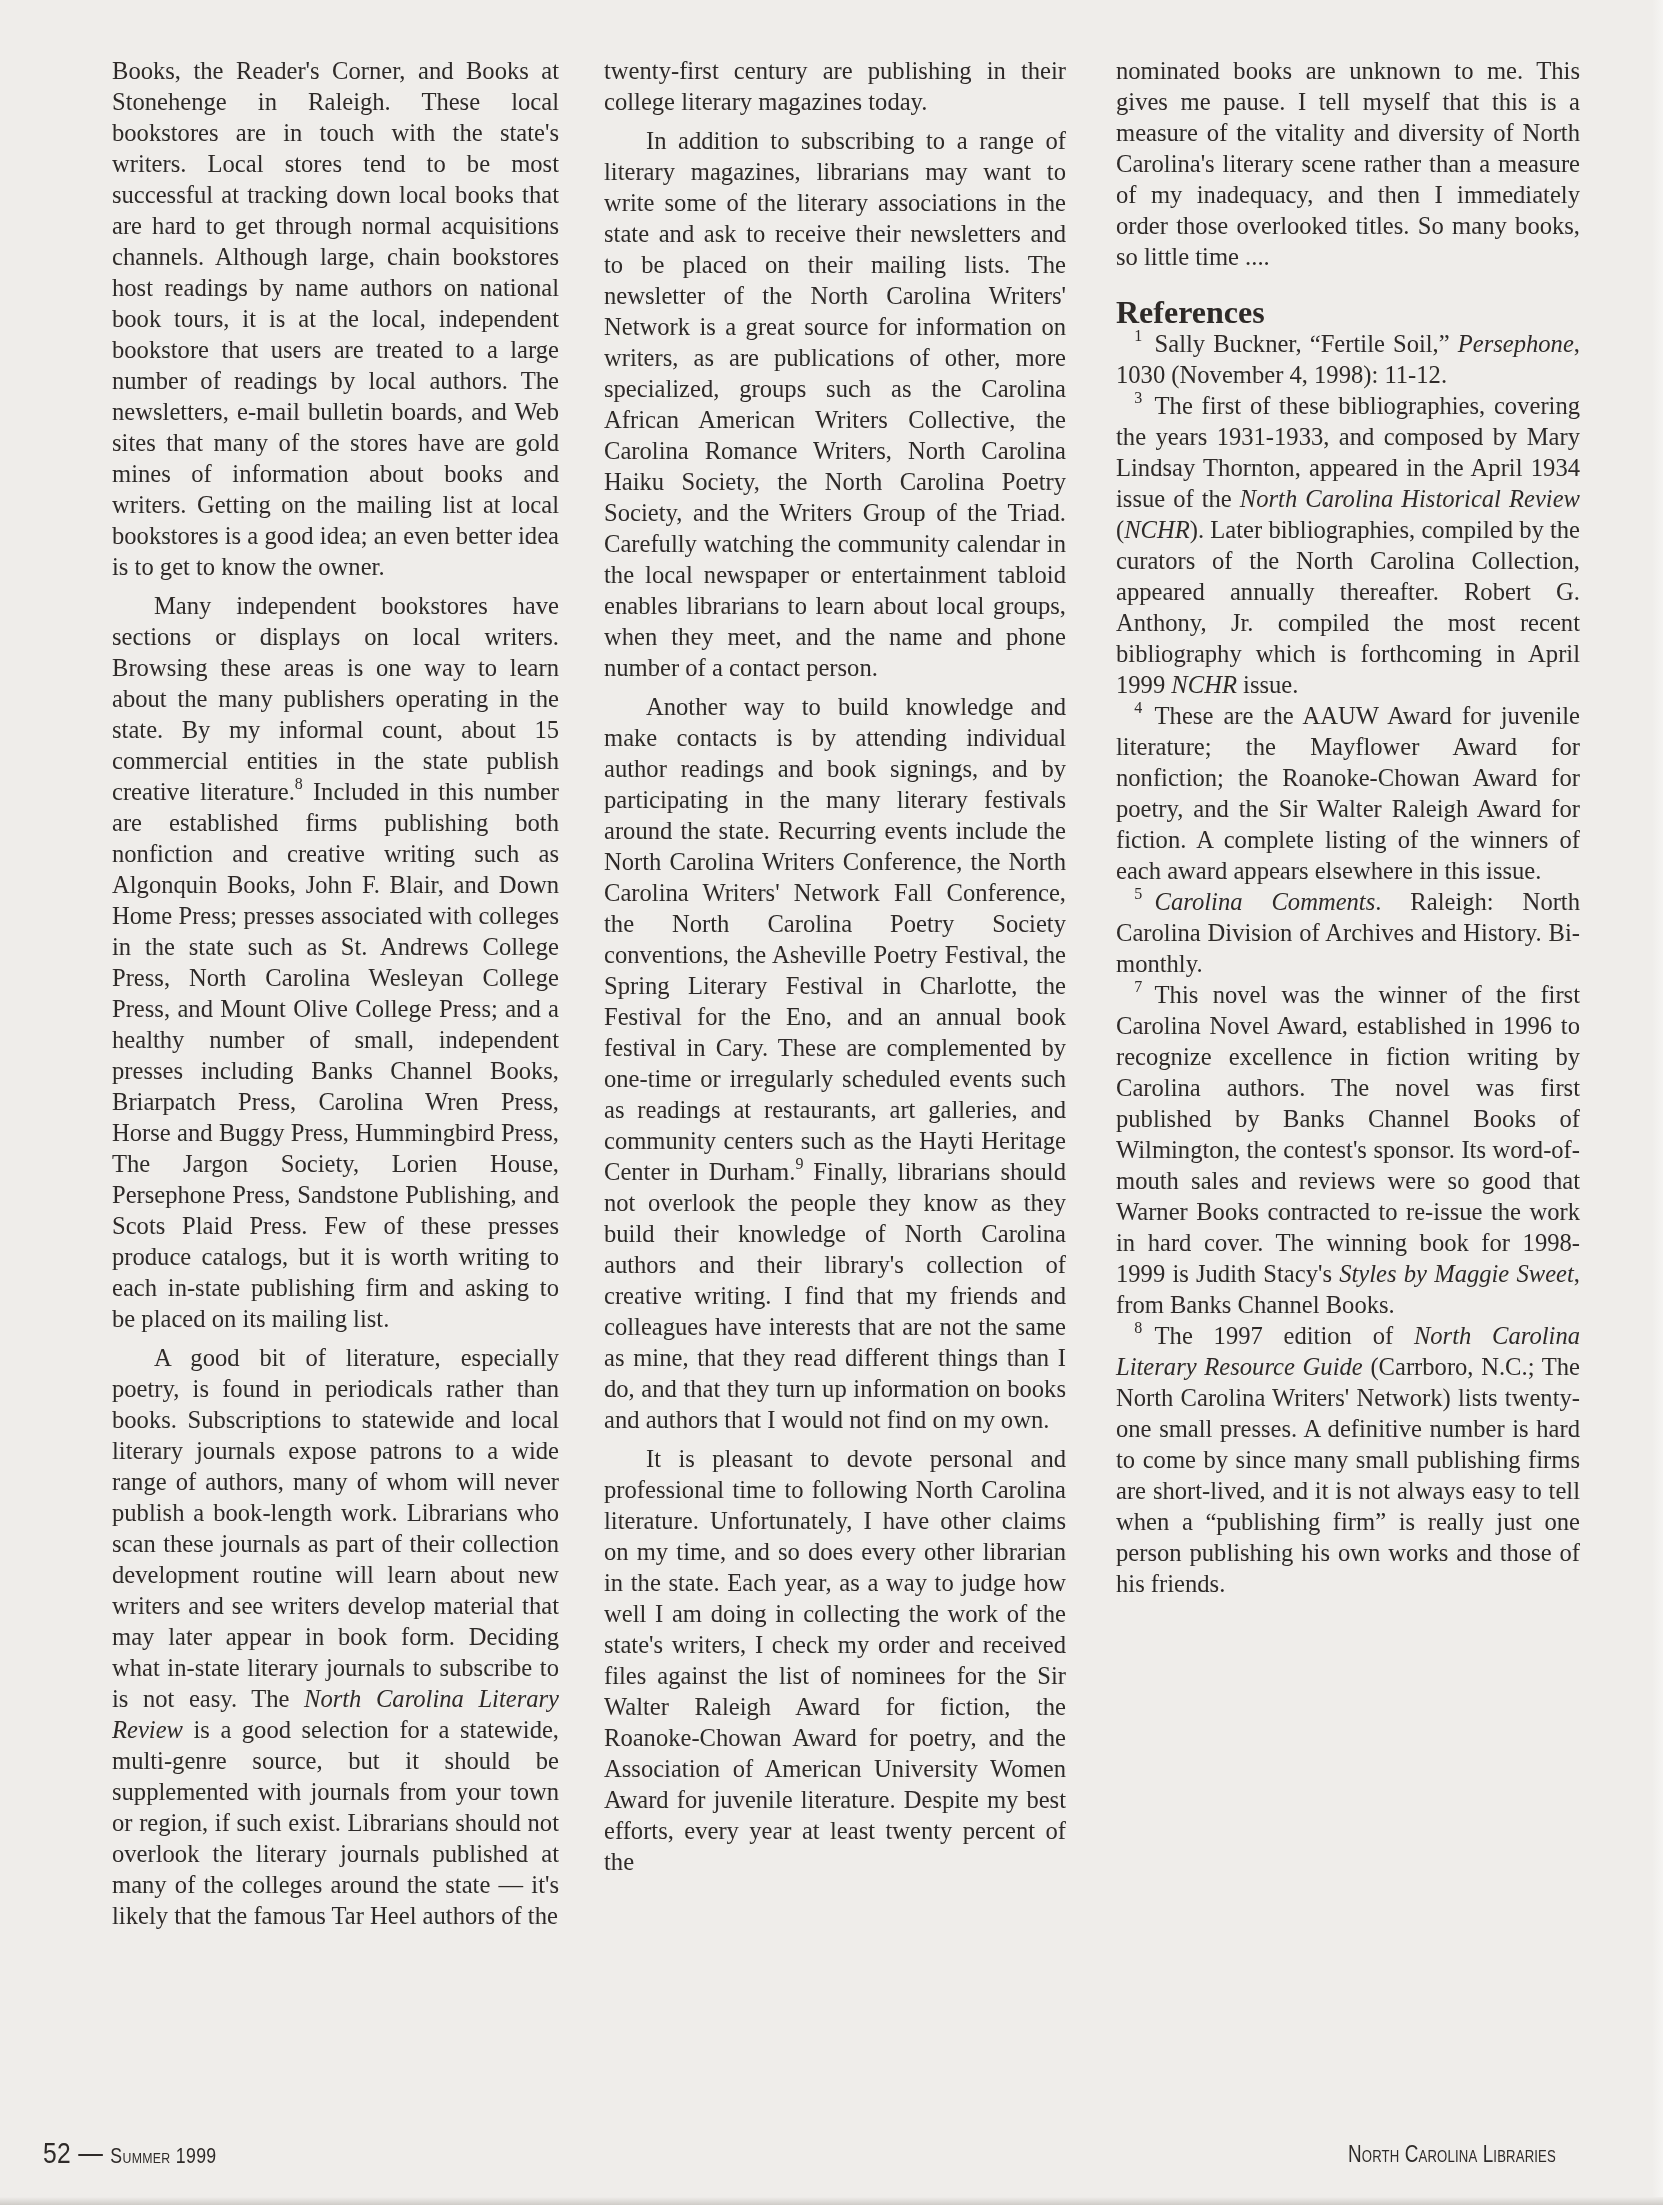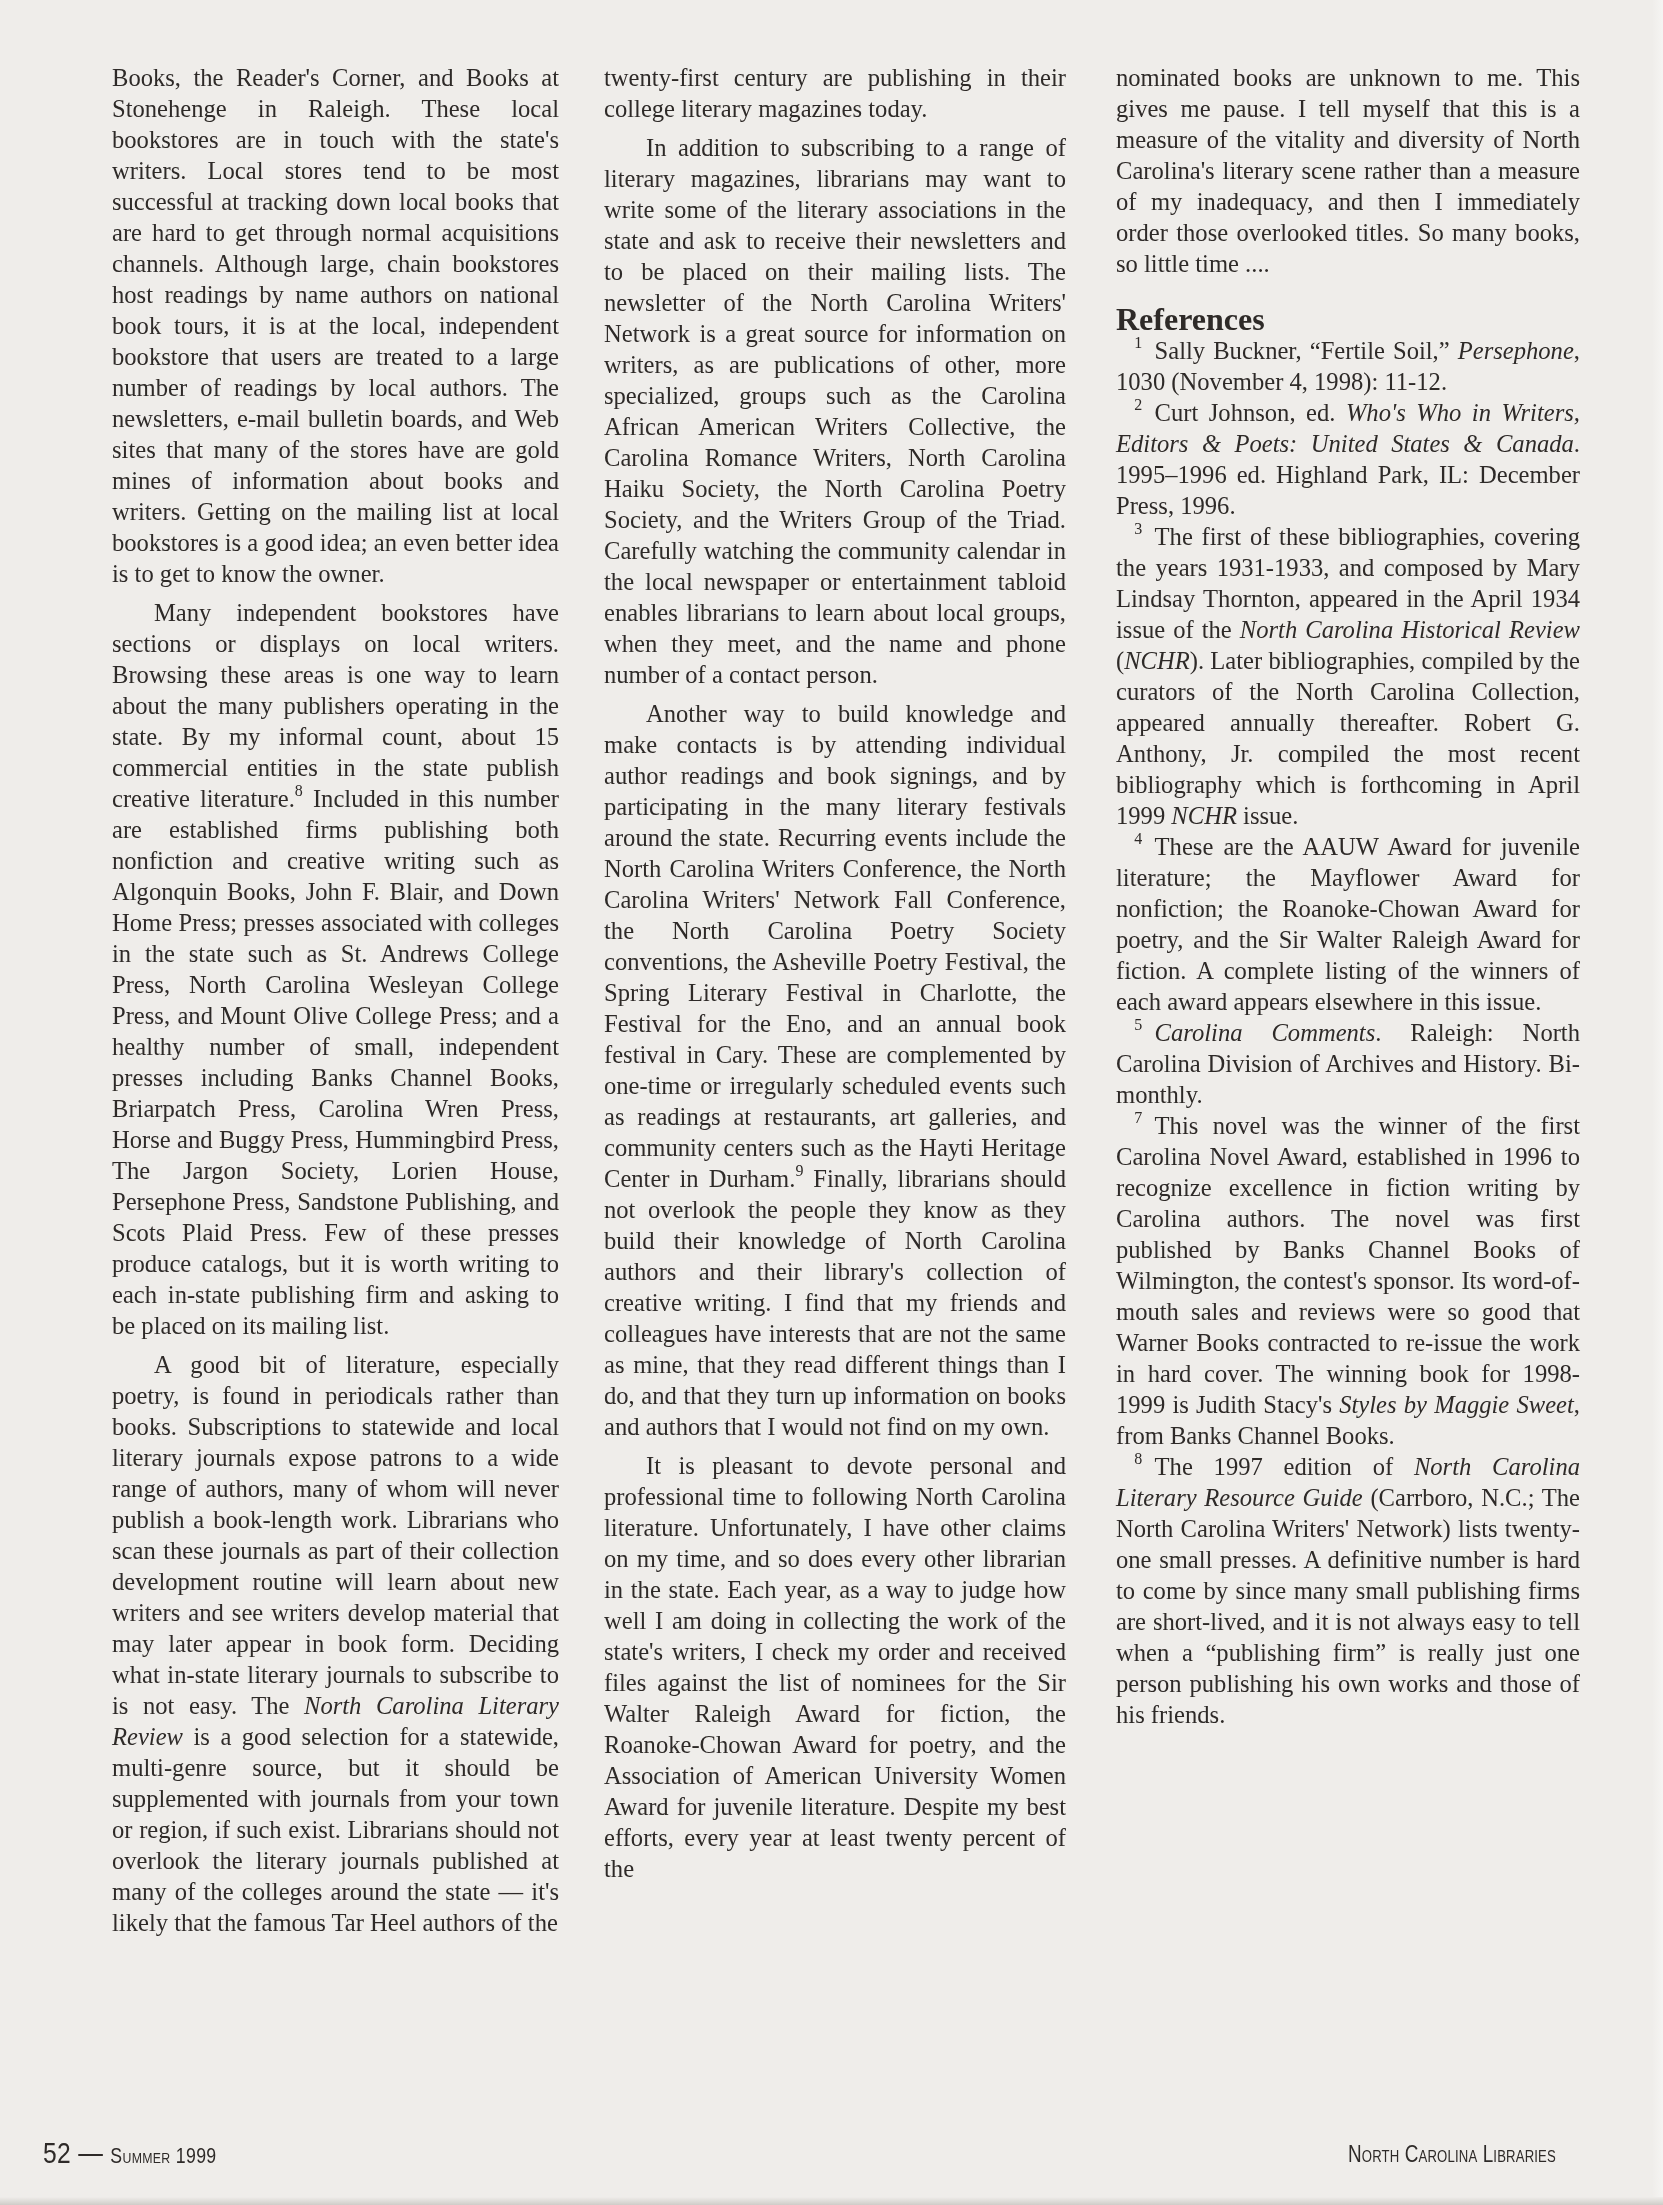--- a/index.html
+++ b/index.html
@@ -12,21 +12,21 @@
   }
   .page-edge {
     position: absolute; right: 0; top: 0; width: 11.6px; height: 2205px;
     background: linear-gradient(to right, #efedea, #f6f5f3);
   }
   .page-bottom-shadow {
     position: absolute; left: 0; bottom: 0; width: 1664px; height: 8.3px;
     background: linear-gradient(to bottom, #efedea, #cfccc8);
   }
   .column {
-    position: absolute; top: 62px;
+    position: absolute; top: 55px;
     font-size: 24.6px; line-height: 31px;
     text-align: justify; hyphens: manual;
   }
   .col-1 { left: 112px; width: 447px; }
   .col-2 { left: 604px; width: 462px; }
   .col-3 { left: 1116px; width: 464px; }
   .column p { margin: 0; }
   .column p.indent { text-indent: 42px; margin-top: 8px; }
   sup { font-size: 16px; line-height: 0; position: relative; top: -1.7px; vertical-align: super; }
   i { font-style: italic; }
@@ -66,21 +66,20 @@
   <p class="indent">In addition to subscribing to a range of literary magazines, librarians may want to write some of the literary associations in the state and ask to receive their newsletters and to be placed on their mailing lists. The newsletter of the North Carolina Writers' Network is a great source for information on writers, as are publications of other, more specialized, groups such as the Carolina African American Writers Collective, the Carolina Romance Writers, North Carolina Haiku Society, the North Carolina Poetry Society, and the Writers Group of the Triad. Carefully watching the community calendar in the local newspaper or entertainment tabloid enables librarians to learn about local groups, when they meet, and the name and phone number of a contact person.</p>
   <p class="indent"><span>Another way to build knowledge and make contacts is by attending individual author readings and book signings, and by participating in the many literary festivals around the state. Recurring events include the North Carolina Writers Conference, the North Carolina Writers' Network Fall Conference, the North Carolina Poetry Society conventions, the Asheville Poetry Festival, the Spring Literary Festival in Charlotte, the Festival for the Eno, and an annual book festival in Cary. These are complemented by one-time or irregularly scheduled events such as readings at restaurants, art galleries, and community centers such as the Hayti Heritage Center in Durham.</span><sup>9</sup><span> Finally, librarians should not overlook the people they know as they build their knowledge of North Carolina authors and their library's collection of creative writing. I find that my friends and colleagues have interests that are not the same as mine, that they read different things than I do, and that they turn up information on books and authors that I would not find on my own.</span></p>
   <p class="indent">It is pleasant to devote personal and professional time to following North Carolina literature. Unfortunately, I have other claims on my time, and so does every other librarian in the state. Each year, as a way to judge how well I am doing in collecting the work of the state's writers, I check my order and received files against the list of nominees for the Sir Walter Raleigh Award for fiction, the Roanoke-Chowan Award for poetry, and the Association of American University Women Award for juvenile literature. Despite my best efforts, every year at least twenty percent of the</p>
 </div>
 
 <div class="column col-3">
   <p>nominated books are unknown to me. This gives me pause. I tell myself that this is a measure of the vitality and diversity of North Carolina's literary scene rather than a measure of my inadequacy, and then I immediately order those overlooked titles. So many books, so little time ....</p>
   <span class="refs-heading">References</span>
   <div id="refs-list">
       <p class="ref"><sup>1</sup> <span>Sally Buckner, “Fertile Soil,” </span><i>Persephone</i><span>, 1030 (November 4, 1998): 11-12.</span></p>
-      <p class="ref"><sup>2</sup> <span>Curt Johnson, ed. </span><i>Who's Who in Writers, Editors &amp; Poets: United States &amp; Canada</i><span>. 1995–1996 ed. Highland Park, IL: December Press, 1996.</span></p>
       <p class="ref"><sup>3</sup> <span>The first of these bibliographies, covering the years 1931-1933, and composed by Mary Lindsay Thornton, appeared in the April 1934 issue of the </span><i>North Carolina Historical Review</i><span> (</span><i>NCHR</i><span>). Later bibliographies, compiled by the curators of the North Carolina Collection, appeared annually thereafter. Robert G. Anthony, Jr. compiled the most recent bibliography which is forthcoming in April 1999 </span><i>NCHR</i><span> issue.</span></p>
       <p class="ref"><sup>4</sup> <span>These are the AAUW Award for juvenile literature; the Mayflower Award for nonfiction; the Roanoke-Chowan Award for poetry, and the Sir Walter Raleigh Award for fiction. A complete listing of the winners of each award appears elsewhere in this issue.</span></p>
       <p class="ref"><sup>5</sup> <i>Carolina Comments</i><span>. Raleigh: North Carolina Division of Archives and History. Bi-monthly.</span></p>
       <p class="ref"><sup>7</sup> <span>This novel was the winner of the first Carolina Novel Award, established in 1996 to recognize excellence in fiction writing by Carolina authors. The novel was first published by Banks Channel Books of Wilmington, the contest's sponsor. Its word-of-mouth sales and reviews were so good that Warner Books contracted to re-issue the work in hard cover. The winning book for 1998-1999 is Judith Stacy's </span><i>Styles by Maggie Sweet</i><span>, from Banks Channel Books.</span></p>
       <p class="ref"><sup>8</sup> <span>The 1997 edition of </span><i>North Carolina Literary Resource Guide</i><span> (Carrboro, N.C.; The North Carolina Writers' Network) lists twenty-one small presses. A definitive number is hard to come by since many small publishing firms are short-lived, and it is not always easy to tell when a “publishing firm” is really just one person publishing his own works and those of his friends.</span></p>
     </div>
 </div>
 
 <div class="footer-left">
   <span>52</span>

